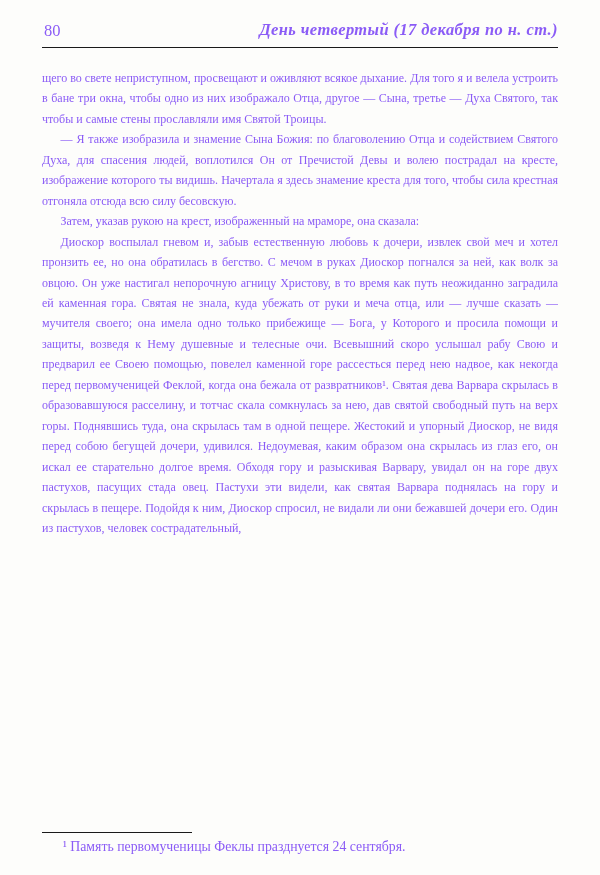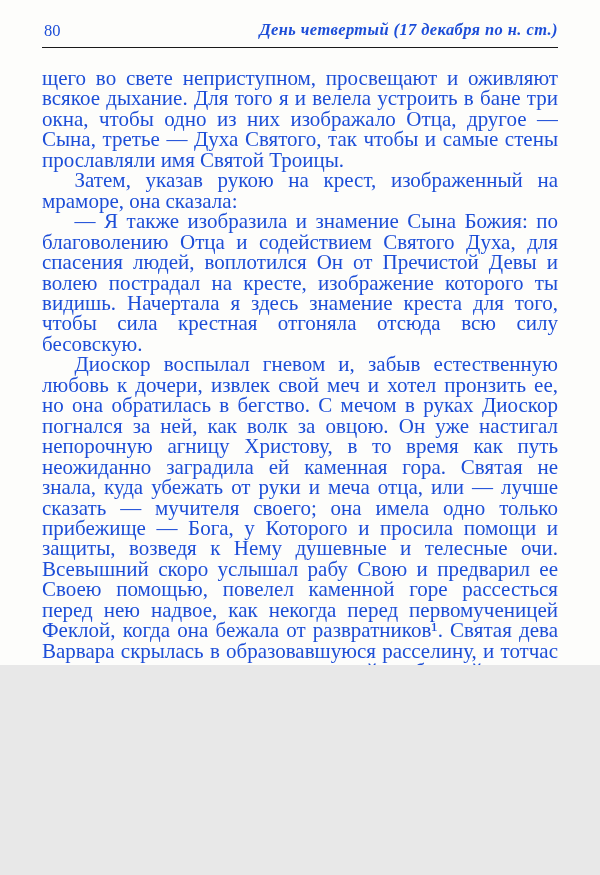--- a/index.html
+++ b/index.html
@@ -3,24 +3,24 @@
 <meta charset="utf-8">
 <style>
   html, body {
     margin: 0;
     padding: 0;
     background: #e8e8e8;
   }
   .page {
     position: relative;
     width: 600px;
-    height: 665px;
+    height: 875px;
     margin: 0 auto;
     background: #fdfdfb;
-    color: #1d4ed8;
+    color: #8b5cf6;
     font-family: "Liberation Serif", "DejaVu Serif", serif;
     box-sizing: border-box;
     padding: 20px 42px 0 42px;
     overflow: hidden;
   }
   .page-header {
     position: relative;
     height: 24px;
     font-size: 16.5px;
   }
@@ -37,21 +37,21 @@
     font-weight: bold;
     letter-spacing: 0.4px;
     white-space: nowrap;
   }
   .header-rule {
     border-bottom: 1.6px solid #1a1a1a;
     margin-top: 3px;
   }
   .page-body {
     margin-top: 20px;
-    font-size: 21px;
+    font-size: 12px;
     line-height: 20.45px;
     text-align: justify;
     height: 748px;
     overflow: hidden;
     hyphens: auto;
     -webkit-hyphens: auto;
   }
   .page-body p {
     margin: 0;
   }
@@ -85,19 +85,23 @@
 
   <div class="page-header">
     <span class="pagenum">80</span>
     <span class="running-title">День четвертый (17 декабря по н. ст.)</span>
   </div>
 
   <div class="header-rule"></div>
 
   <div class="page-body">
     <p>щего во свете неприступном, просвещают и оживляют всякое дыхание. Для того я и велела устроить в бане три окна, чтобы одно из них изображало Отца, другое — Сына, третье — Духа Святого, так чтобы и самые стены прославляли имя Святой Троицы.</p>
+    <p class="indent">— Я также изобразила и знамение Сына Божия: по благоволению Отца и содействием Святого Духа, для спасения людей, воплотился Он от Пречистой Девы и волею пострадал на кресте, изображение которого ты видишь. Начертала я здесь знамение креста для того, чтобы сила крестная отгоняла отсюда всю силу бесовскую.</p>
     <p class="indent">Затем, указав рукою на крест, изображенный на мраморе, она сказала:</p>
-    <p class="indent">— Я также изобразила и знамение Сына Божия: по благоволению Отца и содействием Святого Духа, для спасения людей, воплотился Он от Пречистой Девы и волею пострадал на кресте, изображение которого ты видишь. Начертала я здесь знамение креста для того, чтобы сила крестная отгоняла отсюда всю силу бесовскую.</p>
     <p class="indent">Диоскор воспылал гневом и, забыв естественную любовь к дочери, извлек свой меч и хотел пронзить ее, но она обратилась в бегство. С мечом в руках Диоскор погнался за ней, как волк за овцою. Он уже настигал непорочную агницу Христову, в то время как путь неожиданно заградила ей каменная гора. Святая не знала, куда убежать от руки и меча отца, или — лучше сказать — мучителя своего; она имела одно только прибежище — Бога, у Которого и просила помощи и защиты, возведя к Нему душевные и телесные очи. Всевышний скоро услышал рабу Свою и предварил ее Своею помощью, повелел каменной горе рассесться перед нею надвое, как некогда перед первомученицей Феклой, когда она бежала от развратников¹. Святая дева Варвара скрылась в образовавшуюся расселину, и тотчас скала сомкнулась за нею, дав святой свободный путь на верх горы. Поднявшись туда, она скрылась там в одной пещере. Жестокий и упорный Диоскор, не видя перед собою бегущей дочери, удивился. Недоумевая, каким образом она скрылась из глаз его, он искал ее старательно долгое время. Обходя гору и разыскивая Варвару, увидал он на горе двух пастухов, пасущих стада овец. Пастухи эти видели, как святая Варвара поднялась на гору и скрылась в пещере. Подойдя к ним, Диоскор спросил, не видали ли они бежавшей дочери его. Один из пастухов, человек сострадательный,</p>
   </div>
 
+  <div class="footnote-area">
+    <div class="footnote-rule"></div>
+    <p class="footnote">¹ Память первомученицы Феклы празднуется 24 сентября.</p>
+  </div>
 
 </div>
 
 </body></html>

